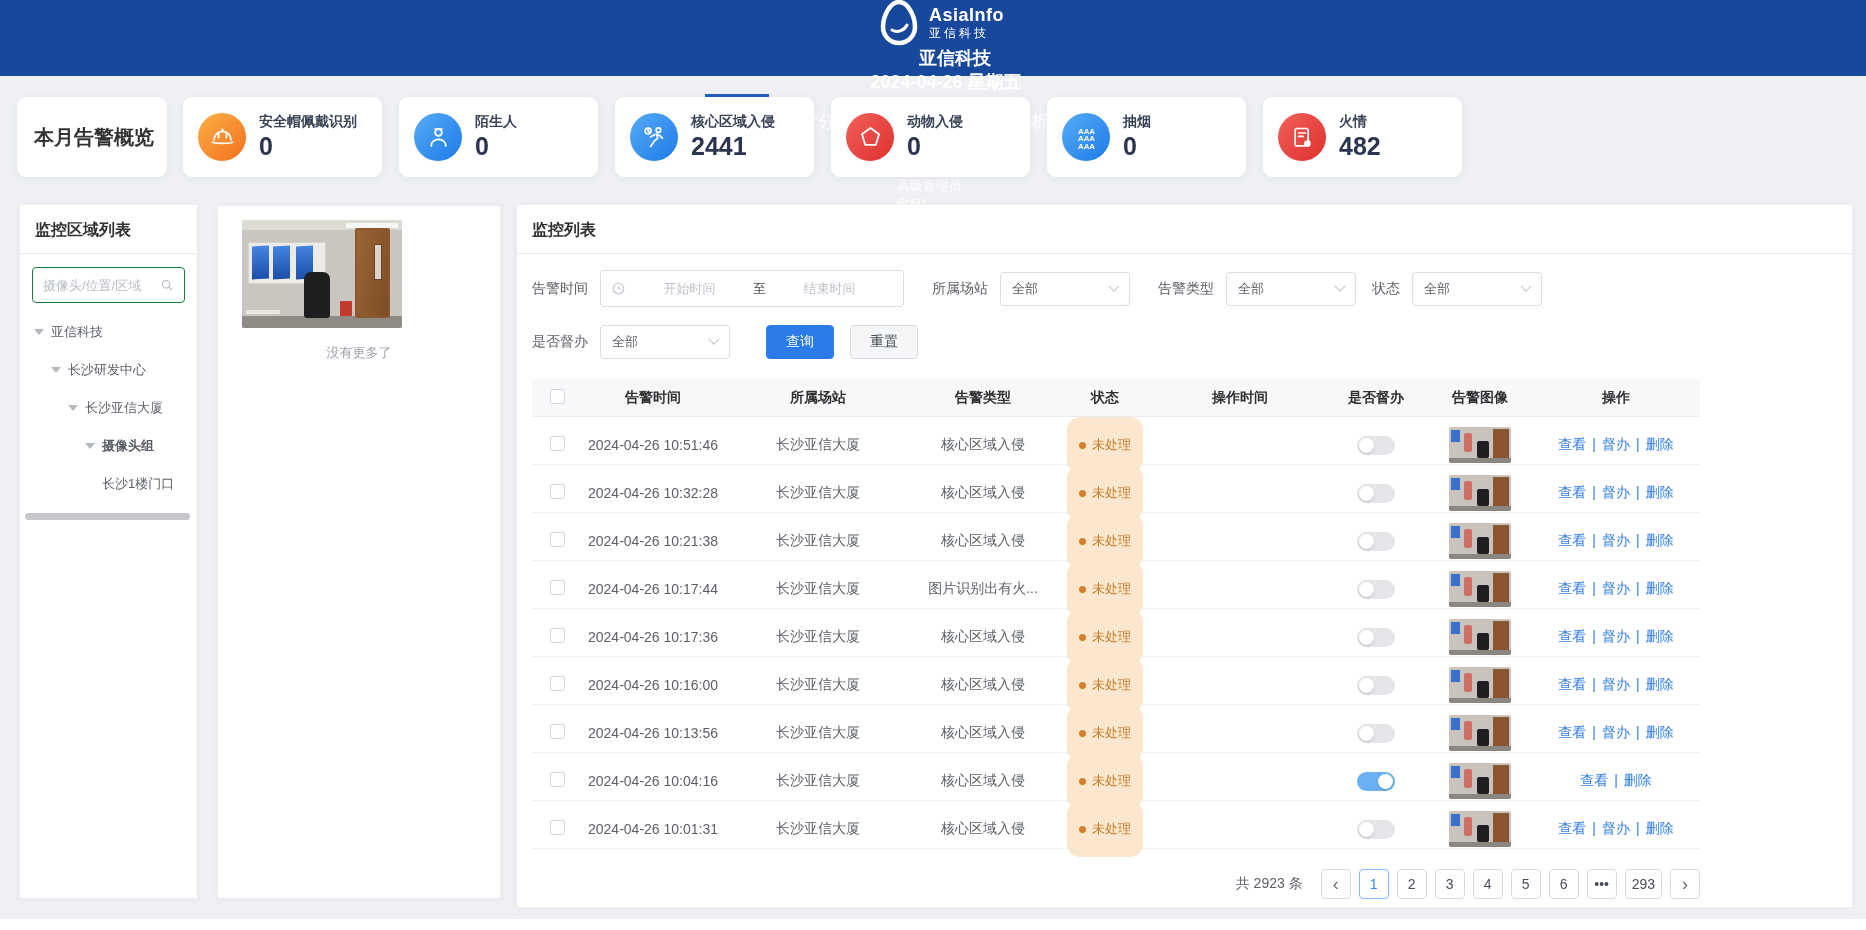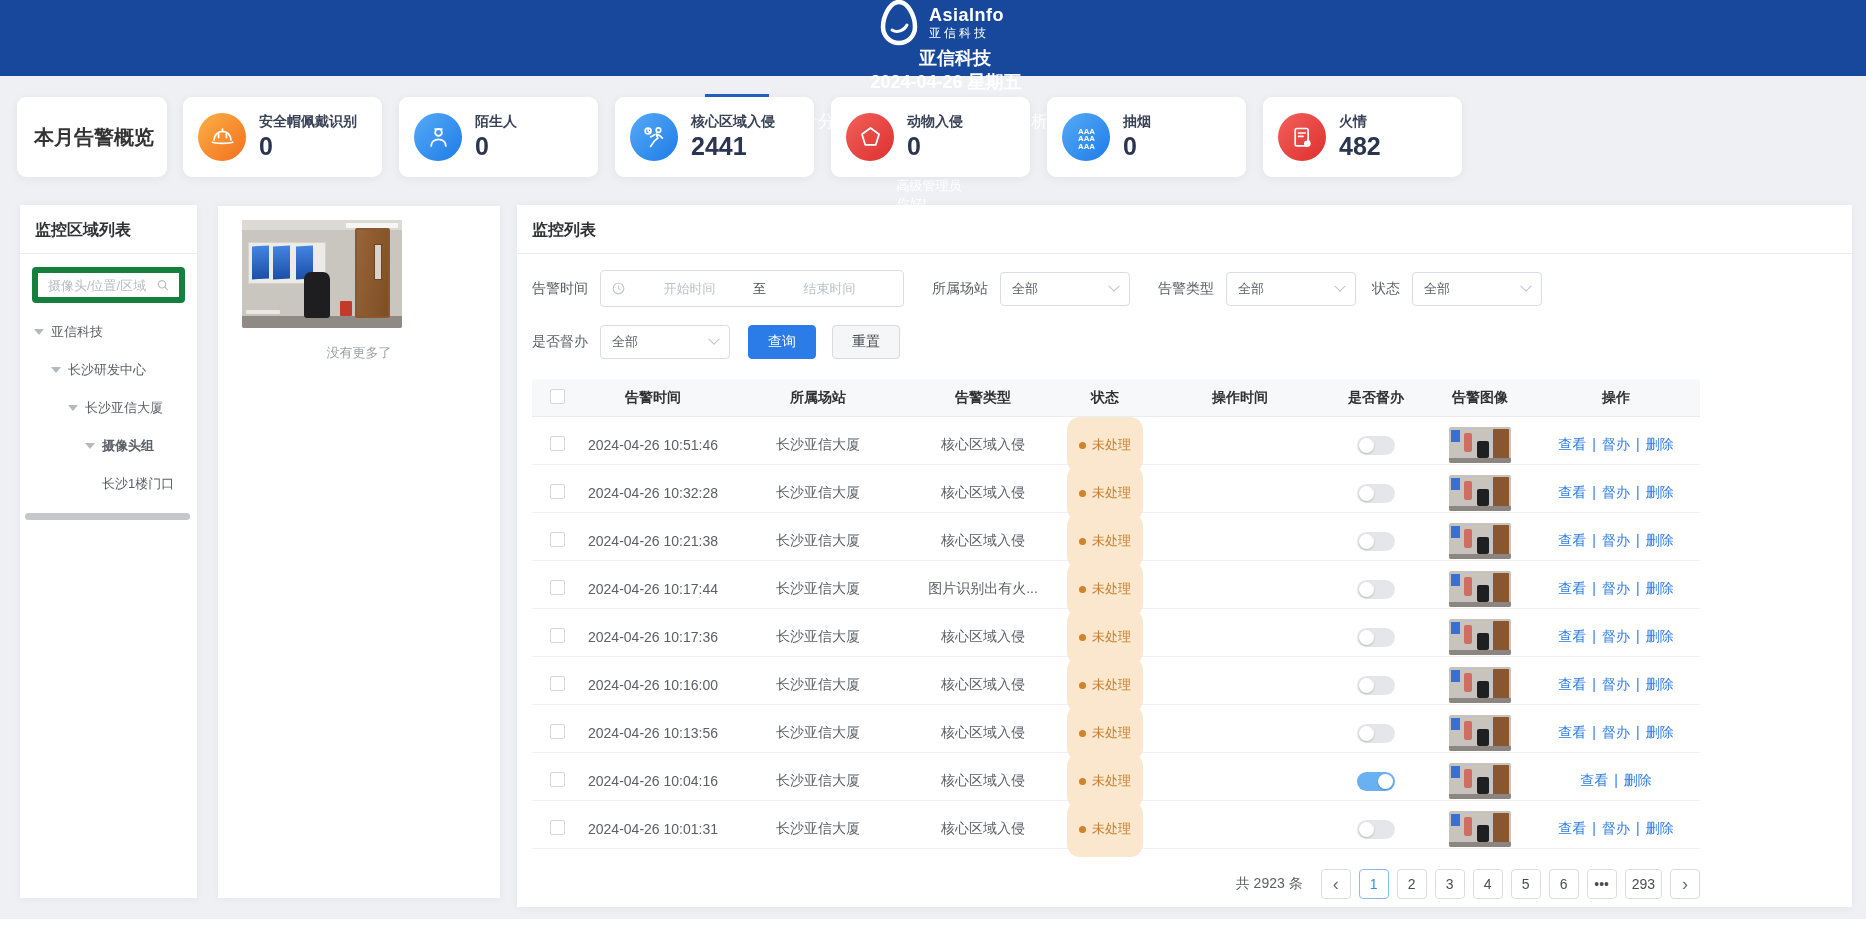--- a/index.html
+++ b/index.html
@@ -38,21 +38,21 @@
 
   
   .panel { position:absolute; top:205px; background:#fff; border-radius:0; box-shadow:0 1px 8px rgba(30,50,90,.05); }
   .panel-left { left:20px; width:177px; height:693px; overflow:hidden; }
   .panel-mid { left:218px; width:282px; height:693px; }
   .panel-right { left:517px; width:1335px; height:702px; }
   .panel-title { font-size:16px; font-weight:bold; color:#303133; padding:15px 14px 12px 15px; }
   .panel-divider { border-top:1px solid #ececee; }
 
   
-  .search-box { margin:13px 12px 4px; height:36px; border:6px solid #15803d; border-radius:4px; display:flex; align-items:center; padding:0 10px; gap:6px; }
+  .search-box { margin:13px 12px 4px; height:36px; border:1px solid #15803d; border-radius:4px; display:flex; align-items:center; padding:0 10px; gap:6px; }
   .search-box input { border:none; outline:none; width:100%; font-size:13px; color:#606266; font-family:inherit; }
   .search-box input::placeholder { color:#b7bbc3; }
   .tree { padding:6px 0 0 14px; font-size:13px; color:#5a5e66; }
   .tree-item { height:38px; display:flex; align-items:center; white-space:nowrap; cursor:pointer; }
   .caret { width:0; height:0; border-left:5px solid transparent; border-right:5px solid transparent; border-top:6px solid #b4b8bf; margin-right:7px; flex:none; }
   .tree-scrollbar { margin:10px 5px 0 5px; height:7px; border-radius:4px; background:#c5c7cb; width:165px; }
 
   
   .cam-thumb { position:relative; margin:14px 0 0 24px; width:160px; height:108px; background:#c9c6bf; overflow:hidden; border-radius:2px; cursor:pointer; }
   .cam-thumb i, .cam-thumb b { position:absolute; display:block; }
@@ -75,21 +75,21 @@
   .filter-row.r1 { margin-bottom:18px; }
   .filter-row.r2 { margin-bottom:20px; }
   .f-label { margin-right:12px; flex:none; }
   .date-range { width:304px; height:37px; border:1px solid #d9dce2; border-radius:4px; display:flex; align-items:center; padding:0 10px; cursor:pointer; }
   .dr-ph { color:#bcc0c8; font-size:13px; flex:1; text-align:center; }
   .dr-to { color:#4a4e56; font-size:13px; }
   .select { width:130px; height:34px; border:1px solid #d9dce2; border-radius:4px; display:flex; align-items:center; justify-content:space-between; padding:0 11px; font-size:13px; color:#5c6066; cursor:pointer; }
   .chev { width:8px; height:8px; border-right:1.6px solid #c0c4cc; border-bottom:1.6px solid #c0c4cc; transform:rotate(45deg) translate(-2px,-2px); }
   .gap28 { width:28px; flex:none; } .gap16 { width:16px; flex:none; }
   .btn { height:34px; border-radius:4px; font-size:14px; padding:0 19px; cursor:pointer; font-family:inherit; }
-  .btn-primary { background:#2b7ce9; color:#fff; border:1px solid #2b7ce9; margin-left:18px;font-family:Liberation Serif, serif; }
+  .btn-primary { background:#2b7ce9; color:#fff; border:1px solid #2b7ce9; margin-left:36px;font-family:Liberation Serif, serif; }
   .btn-default { background:#f5f6f8; color:#454950; border:1px solid #d8dadf; margin-left:16px; }
 
   
   .table { margin:0 15px; width:1168px; }
   .thead, .trow { display:grid; grid-template-columns:50px 142px 188px 142px 102px 168px 104px 104px 168px; align-items:center; text-align:center; }
   .thead { background:#f7f8fa; height:38px; font-size:14px; font-weight:bold; color:#303133; border-bottom:1px solid #e9ecf0; }
   .trow { height:48px; font-size:14px; color:#5c6066; border-bottom:1px solid #f0f1f3; }
   .checkbox { display:inline-block; width:15px; height:15px; border:1px solid #d4d7dd; border-radius:2px; background:#fff; cursor:pointer; }
   .pill { display:inline-flex; align-items:center; gap:6px; padding:19px 12px; background:#fbe7cd; border-radius:13px; color:#c6802f; font-size:13px; }
   .dot { width:7px; height:7px; border-radius:50%; background:#d2822a; display:inline-block; }

